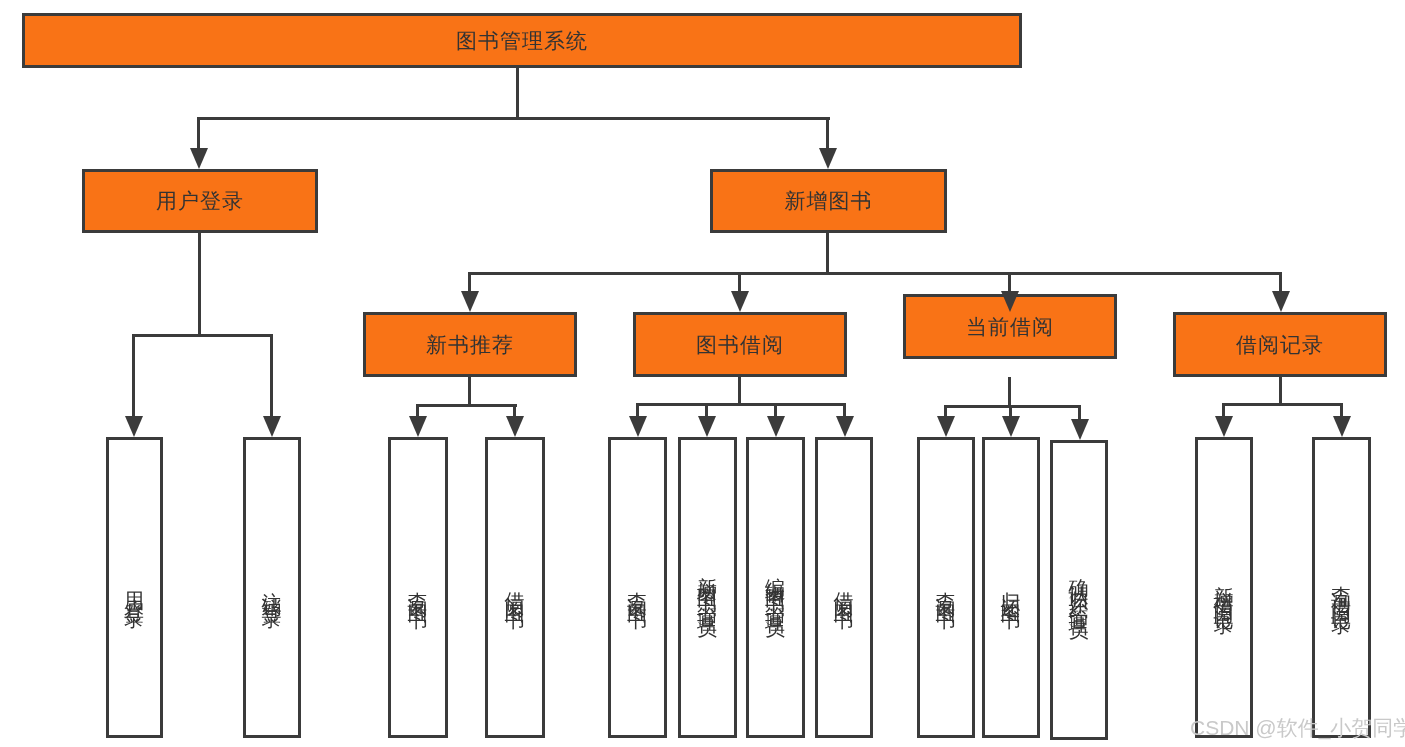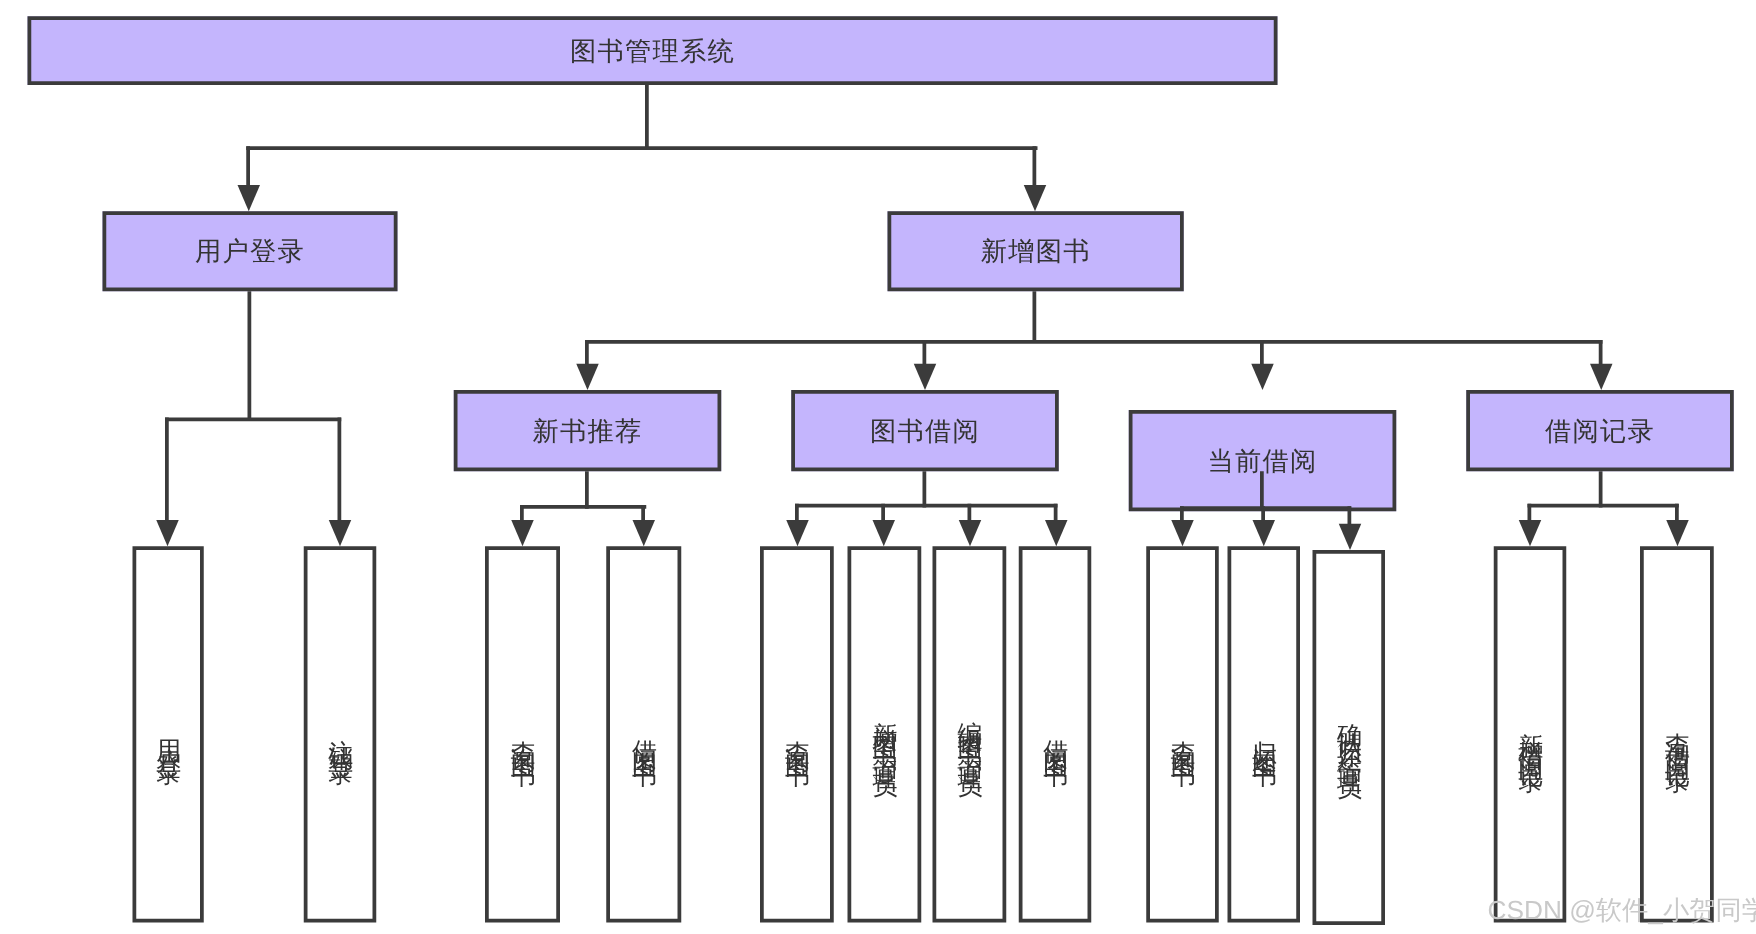--- a/index.html
+++ b/index.html
@@ -6,21 +6,21 @@
     --line:#3b3b3b;
     --text:#333333;
     --wm:#c9c9c9;
   }
   html,body{margin:0;padding:0;background:#ffffff;}
   .canvas{
     position:relative;width:1405px;height:747px;background:#ffffff;overflow:hidden;
     font-family:"Liberation Sans","DejaVu Sans",sans-serif;
   }
   .node{
-    position:absolute;background:#c4b5fd;border:3px solid var(--line);
+    position:absolute;background:#f97316;border:3px solid var(--line);
     display:flex;align-items:center;justify-content:center;
     font-size:21px;color:var(--text);box-sizing:border-box;letter-spacing:1px;
   }
   .leaf{
     position:absolute;background:#fff;border:3px solid var(--line);
     display:flex;align-items:center;justify-content:center;box-sizing:border-box;
   }
   .leaf span{
     writing-mode:vertical-rl;text-orientation:mixed;
     font-size:20px;color:var(--text);letter-spacing:6px;line-height:1.1;
@@ -52,21 +52,21 @@
   <div class="node" style="left:710px;top:169px;width:237px;height:64px;">
     <span>新增图书</span>
   </div>
 
   <div class="node" style="left:633px;top:312px;width:214px;height:65px;">
     <span>图书借阅</span>
   </div>
   <div class="node" style="left:363px;top:312px;width:214px;height:65px;">
     <span>新书推荐</span>
   </div>
-  <div class="node" style="left:903px;top:328px;width:214px;height:81px;">
+  <div class="node" style="left:903px;top:294px;width:214px;height:65px;">
     <span>当前借阅</span>
   </div>
   <div class="node" style="left:1173px;top:312px;width:214px;height:65px;">
     <span>借阅记录</span>
   </div>
 
   <div class="leaf" style="left:106px;top:437px;width:57px;height:301px;">
     <span>用户登录</span>
   </div>
   <div class="leaf" style="left:243px;top:437px;width:58px;height:301px;">

